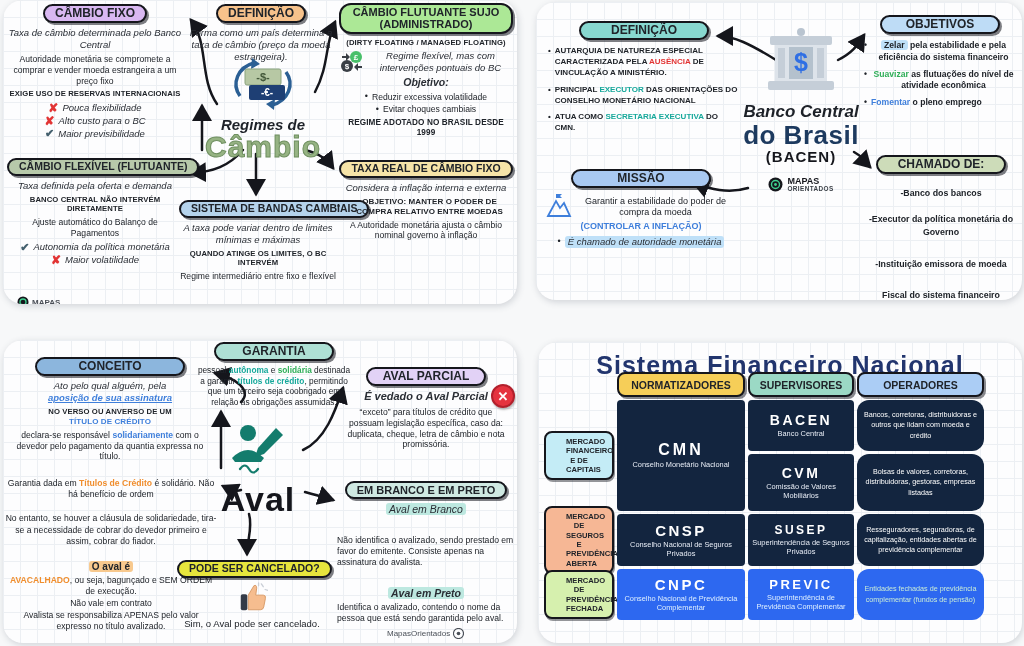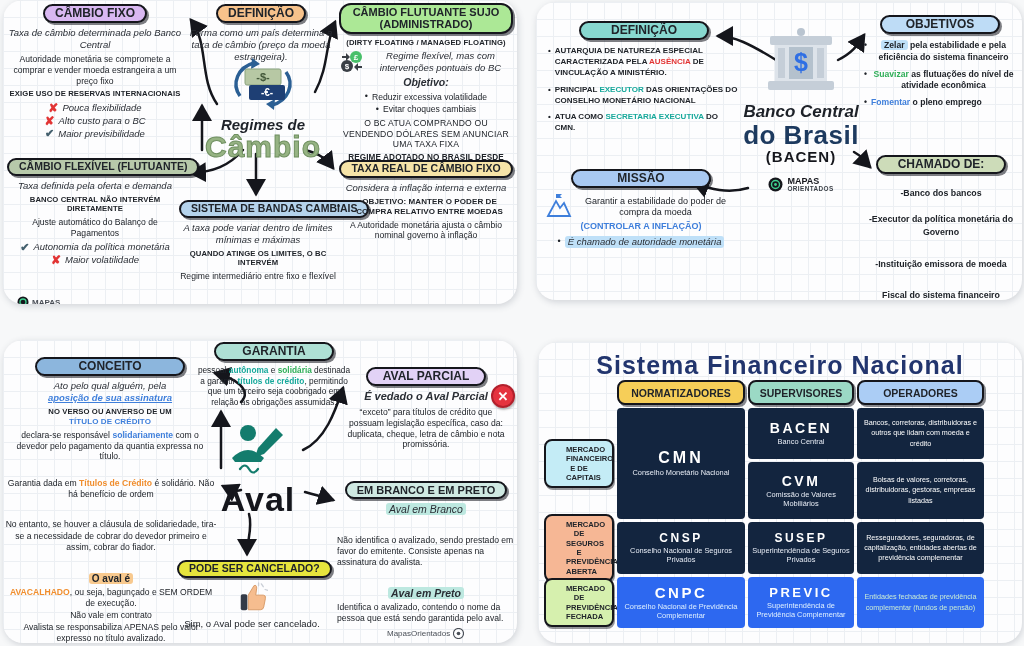--- a/index.html
+++ b/index.html
@@ -41,31 +41,31 @@
 .t-brasil{font-weight:800;font-size:26px;line-height:1;color:#1d3a5f;letter-spacing:.5px}
 .t-bacen{font-weight:800;font-size:15px;letter-spacing:1px;color:#15161c}
 .t-aval{font-weight:800;font-size:34px;color:#15161c;letter-spacing:1px}
 .logo{display:flex;align-items:center;gap:4px;justify-content:center}
 .logo .lt{text-align:left;font-weight:800;font-size:9px;line-height:1;color:#15161c}
 .logo .lt small{display:block;font-size:6.4px;font-weight:700;letter-spacing:.4px;color:#3a3f46}
 .xcircle{position:absolute;width:24px;height:24px;border-radius:50%;background:#e5333f;border:2px solid #b2202c;color:#fff;font-weight:700;font-size:13px;display:flex;align-items:center;justify-content:center;box-shadow:1px 2px 2px rgba(0,0,0,.25)}
 .wm{position:absolute;font-size:8px;color:#4a4f57;display:flex;align-items:center;gap:3px}
 
 #sfn-title{position:absolute;top:9px;width:100%;text-align:center;font-weight:800;font-size:25px;color:#22356e;letter-spacing:1px}
-#sfn-grid{position:absolute;left:6px;top:38px;width:446px;display:grid;grid-template-columns:70px 128px 106px 127px;grid-template-rows:25px 51px 57px 52px 51px;gap:3px}
+#sfn-grid{position:absolute;left:6px;top:30px;width:446px;display:grid;grid-template-columns:70px 128px 106px 127px;grid-template-rows:25px 51px 57px 52px 51px;gap:3px}
 .pill{border:2px solid #15161c;border-radius:8px;font-weight:700;font-size:10.5px;display:flex;align-items:center;justify-content:center;box-shadow:2px 2px 0 rgba(20,22,30,.5);padding:0 4px}
 .rlabel-wrap{display:flex;align-items:center}
 .rlabel{width:100%;border:2px solid #15161c;border-radius:8px;font-weight:700;font-size:7.6px;text-align:center;padding:4px 20px;line-height:1.25;box-shadow:1px 2px 0 rgba(20,22,30,.45)}
 .cell{border-radius:4px;display:flex;flex-direction:column;align-items:center;justify-content:center;color:#fff;padding:2px;text-align:center}
 .cell.navy{background:#13253f}
 .cell.blue{background:#2d68f0}
 .cell .sigla{font-weight:700;font-size:14px;letter-spacing:2.5px}
 .cell .nome{font-size:7.4px;margin-top:2px;color:#e8edf6;line-height:1.2}
 .cell.blue .nome{color:#dff0ff}
-.opcell{border-radius:4px;display:flex;align-items:center;justify-content:center;color:#fff;font-size:7.2px;line-height:1.4;padding:3px 5px;text-align:center}
+.opcell{border-radius:12px;display:flex;align-items:center;justify-content:center;color:#fff;font-size:7.2px;line-height:1.4;padding:3px 5px;text-align:center}
 .opcell.navy{background:#13253f}
 .opcell.blue{background:#2d68f0;color:#c9ecd6}
 </style>
 </head>
 <body>
 
 <div class="card" id="card-cambio">
   <svg class="arrows" width="514" height="304" viewBox="0 0 514 304">
     <defs>
         <marker id="ah1" markerWidth="8" markerHeight="8" refX="6" refY="4" orient="auto">
@@ -127,21 +127,20 @@
       </div>
       <p class="script" style="font-weight:700;font-size:10.5px;margin:2px 0">Objetivo:</p>
       <div class="li">
           <span>•</span>
           <span class="print">Reduzir excessiva volatilidade</span>
         </div>
       <div class="li">
           <span>•</span>
           <span class="print">Evitar choques cambiais</span>
         </div>
-      <p class="print" style="letter-spacing:.2px">O BC ATUA COMPRANDO OU VENDENDO DÓLARES SEM ANUNCIAR UMA TAXA FIXA</p>
       <p class="caps" style="font-size:8.2px">REGIME ADOTADO NO BRASIL DESDE 1999</p>
     </div>
   </div>
 
   <div class="box" style="left:196px;top:56px;width:128px">
     <svg width="66" height="56" viewBox="0 0 66 56">
       <path d="M10 40 A 25 22 0 0 1 24 7" stroke="#2b5f94" stroke-width="3.5" fill="none"></path>
       <polygon points="22,2 30,8 21,13" fill="#2b5f94"></polygon>
       <path d="M56 16 A 25 22 0 0 1 42 49" stroke="#2b5f94" stroke-width="3.5" fill="none"></path>
       <polygon points="44,54 36,48 45,43" fill="#2b5f94"></polygon>
@@ -330,21 +329,21 @@
       <p class="script w-blue u" style="margin-top:0">aposição de sua assinatura</p>
       <p class="caps" style="margin-bottom:0">NO VERSO OU ANVERSO DE UM</p>
       <p class="caps w-blue" style="margin-top:0;font-size:8px">TÍTULO DE CRÉDITO</p>
       <p class="print"><span>declara-se responsável </span><span class="w-blue">solidariamente</span><span> com o devedor pelo pagamento da quantia expressa no título.</span></p>
     </div>
   </div>
 
   <div class="box" style="left:2px;top:134px;width:212px">
     <div class="bd" style="font-size:8.2px;line-height:1.3">
       <p class="print" style="margin:2px 0"><span>Garantia dada em </span><span class="w-orange">Títulos de Crédito</span><span> é solidário. Não há benefício de ordem</span></p>
-      <p class="print" style="margin:19px 0">No entanto, se houver a cláusula de solidariedade, tira-se a necessidade de cobrar do devedor primeiro e assim, cobrar do fiador.</p>
+      <p class="print" style="margin:13px 0">No entanto, se houver a cláusula de solidariedade, tira-se a necessidade de cobrar do devedor primeiro e assim, cobrar do fiador.</p>
       <p style="margin:3px 0 1px"><span class="hl-orange" style="font-size:10px">O aval é</span></p>
       <p class="print" style="margin:1px 0"><span class="w-orange">AVACALHADO</span><span>, ou seja, bagunçado e SEM ORDEM de execução.</span></p>
       <p class="print" style="margin:1px 0">Não vale em contrato</p>
       <p class="print" style="margin:1px 0">Avalista se responsabiliza APENAS pelo valor expresso no título avalizado.</p>
     </div>
   </div>
 
   <div class="box" style="left:192px;top:1px;width:158px">
     <div class="hdr" style="background:#aee0d5;min-width:120px">GARANTIA</div>
     <div class="bd print" style="font-size:8.3px">
@@ -430,21 +429,21 @@
     <div class="cell navy" style="grid-area:3/3/4/4">
       <div class="sigla">CVM</div>
       <div class="nome">Comissão de Valores Mobiliários</div>
     </div>
     <div class="opcell navy" style="grid-area:3/4/4/5">Bolsas de valores, corretoras, distribuidoras, gestoras, empresas listadas</div>
 
     <div style="grid-area:4/1/5/2" class="rlabel-wrap">
         <div class="rlabel" style="background:#f6b795">MERCADO DE SEGUROS E PREVIDÊNCIA ABERTA</div>
       </div>
     <div class="cell navy" style="grid-area:4/2/5/3">
-      <div class="sigla" style="font-size:12px;letter-spacing:2.5px">CNSP</div>
+      <div class="sigla" style="font-size:15px;letter-spacing:2.5px">CNSP</div>
       <div class="nome">Conselho Nacional de Seguros Privados</div>
     </div>
     <div class="cell navy" style="grid-area:4/3/5/4">
       <div class="sigla" style="font-size:12px">SUSEP</div>
       <div class="nome">Superintendência de Seguros Privados</div>
     </div>
     <div class="opcell navy" style="grid-area:4/4/5/5">Resseguradores, seguradoras, de capitalização, entidades abertas de previdência complementar</div>
 
     <div style="grid-area:5/1/6/2" class="rlabel-wrap">
         <div class="rlabel" style="background:#d6f0ae">MERCADO DE PREVIDÊNCIA FECHADA</div>

